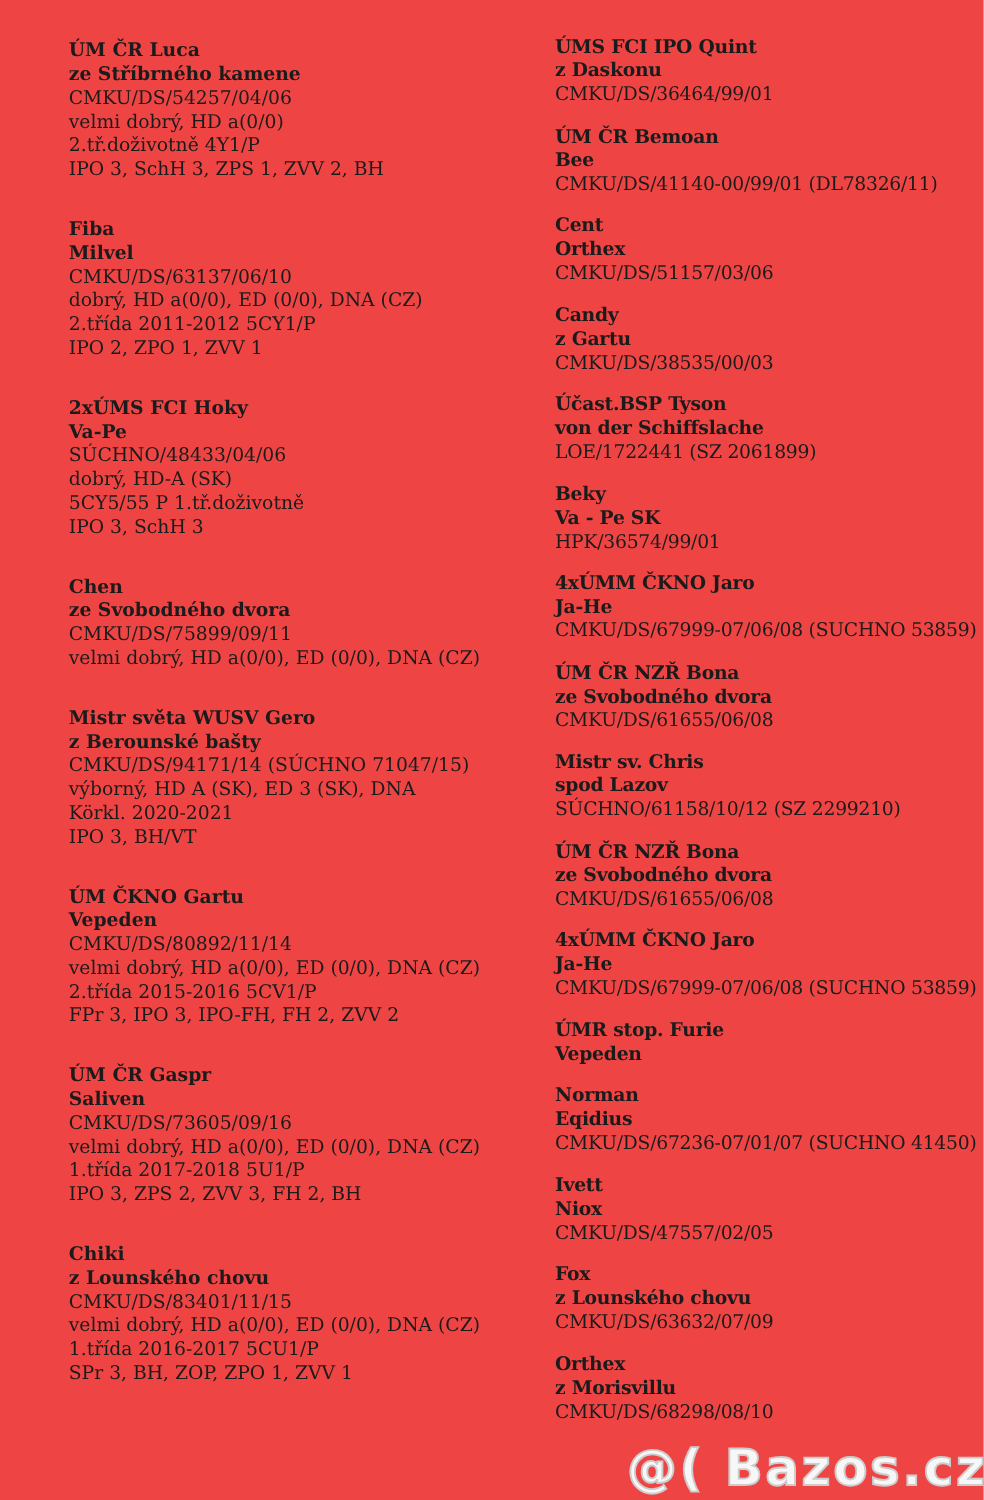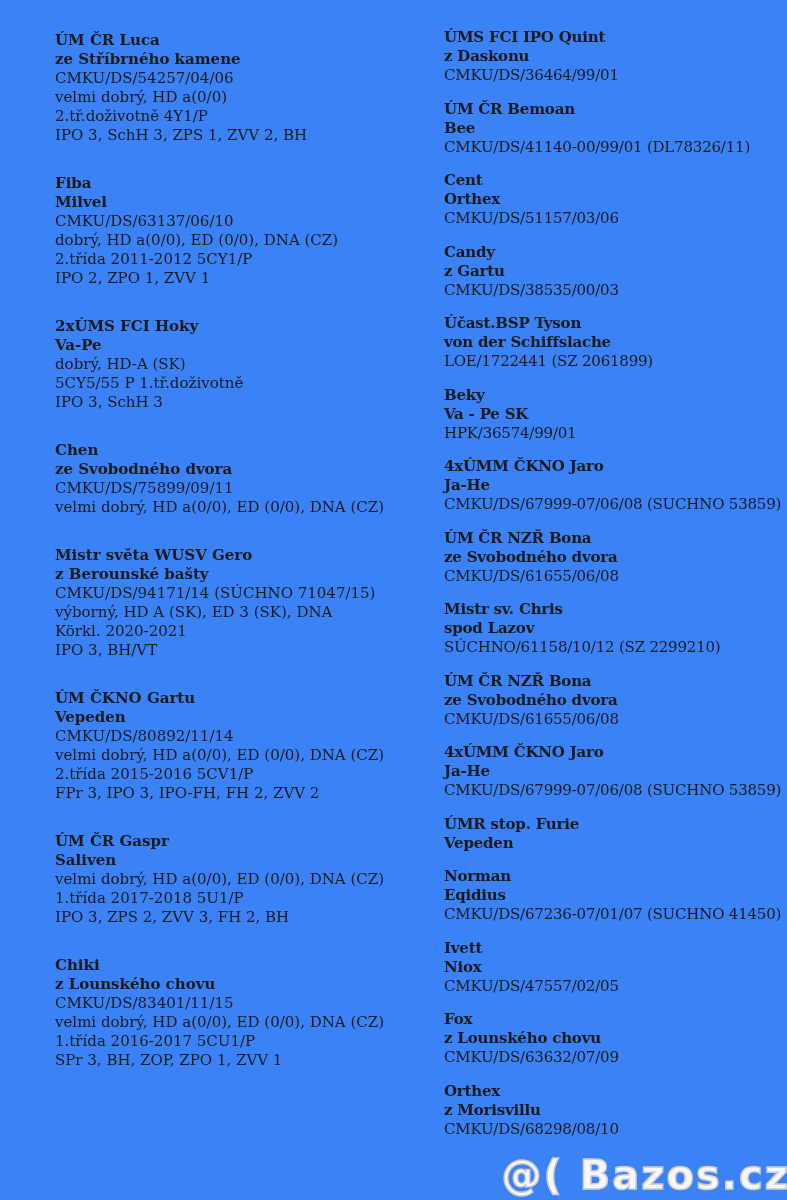--- a/index.html
+++ b/index.html
@@ -4,21 +4,21 @@
 <style>
   html, body {
     margin: 0;
     padding: 0;
     background: #ffffff;
   }
   .page {
     position: relative;
     width: 787px;
     height: 1200px;
-    background: #3b82f6;
+    background: #ef4444;
     overflow: hidden;
     font-family: "DejaVu Serif", serif;
     color: #1b1b1b;
   }
   .col {
     position: absolute;
   }
   .col-left {
     top: 31px;
     left: 55px;
@@ -70,20 +70,21 @@
         <div class="entry-title">Fiba</div>
         <div class="entry-title">Milvel</div>
         <div class="entry-line">CMKU/DS/63137/06/10</div>
         <div class="entry-line">dobrý, HD a(0/0), ED (0/0), DNA (CZ)</div>
         <div class="entry-line">2.třída 2011-2012 5CY1/P</div>
         <div class="entry-line">IPO 2, ZPO 1, ZVV 1</div>
       </div>
       <div class="entry">
         <div class="entry-title">2xÚMS FCI Hoky</div>
         <div class="entry-title">Va-Pe</div>
+        <div class="entry-line">SÚCHNO/48433/04/06</div>
         <div class="entry-line">dobrý, HD-A (SK)</div>
         <div class="entry-line">5CY5/55 P 1.tř.doživotně</div>
         <div class="entry-line">IPO 3, SchH 3</div>
       </div>
       <div class="entry">
         <div class="entry-title">Chen</div>
         <div class="entry-title">ze Svobodného dvora</div>
         <div class="entry-line">CMKU/DS/75899/09/11</div>
         <div class="entry-line">velmi dobrý, HD a(0/0), ED (0/0), DNA (CZ)</div>
       </div>
@@ -99,20 +100,21 @@
         <div class="entry-title">ÚM ČKNO Gartu</div>
         <div class="entry-title">Vepeden</div>
         <div class="entry-line">CMKU/DS/80892/11/14</div>
         <div class="entry-line">velmi dobrý, HD a(0/0), ED (0/0), DNA (CZ)</div>
         <div class="entry-line">2.třída 2015-2016 5CV1/P</div>
         <div class="entry-line">FPr 3, IPO 3, IPO-FH, FH 2, ZVV 2</div>
       </div>
       <div class="entry">
         <div class="entry-title">ÚM ČR Gaspr</div>
         <div class="entry-title">Saliven</div>
+        <div class="entry-line">CMKU/DS/73605/09/16</div>
         <div class="entry-line">velmi dobrý, HD a(0/0), ED (0/0), DNA (CZ)</div>
         <div class="entry-line">1.třída 2017-2018 5U1/P</div>
         <div class="entry-line">IPO 3, ZPS 2, ZVV 3, FH 2, BH</div>
       </div>
       <div class="entry">
         <div class="entry-title">Chiki</div>
         <div class="entry-title">z Lounského chovu</div>
         <div class="entry-line">CMKU/DS/83401/11/15</div>
         <div class="entry-line">velmi dobrý, HD a(0/0), ED (0/0), DNA (CZ)</div>
         <div class="entry-line">1.třída 2016-2017 5CU1/P</div>

